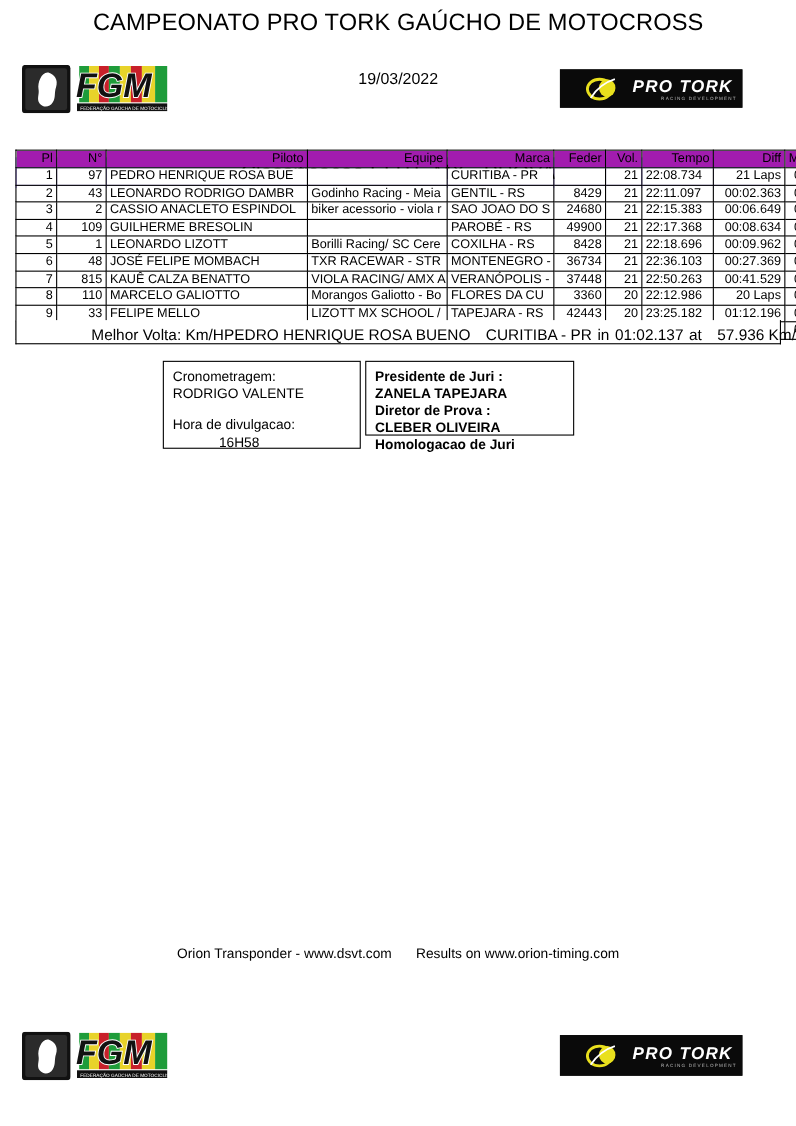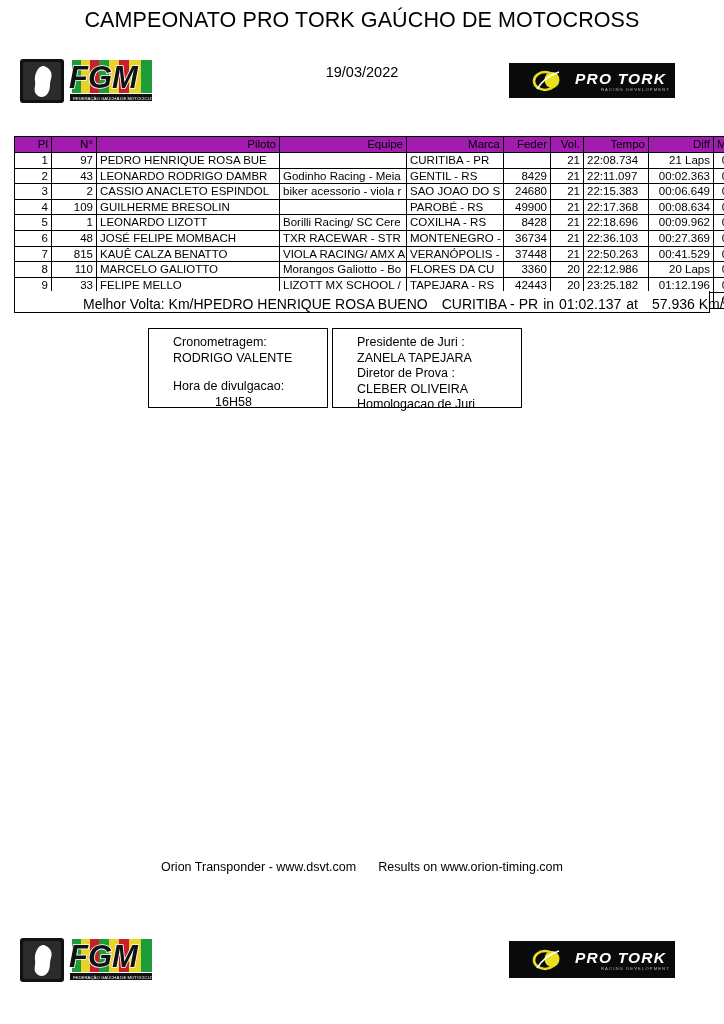--- a/index.html
+++ b/index.html
@@ -160,24 +160,24 @@
   .bestlap-note .gap-xs { display: inline-block; width: 5px; }
 
   
   .sig-box {
     position: absolute;
     border: 1px solid #000000;
     background: #ffffff;
     box-sizing: border-box;
     font-size: 12.5px;
     line-height: 15.5px;
-    padding: 6px 8px 0 24px;
+    padding: 6px 8px 0 8px;
   }
   .sig-left  { left: 148px; top: 328px; width: 180px; height: 80px; }
-  .sig-right { left: 332px; top: 328px; width: 190px; height: 80px; }
+  .sig-right { left: 332px; top: 328px; width: 190px; height: 68px; font-weight: bold; }
   .sig-box .spacer { height: 13px; }
   .sig-box .indent { padding-left: 42px; }
 
   
   .footer-credit {
     position: absolute;
     left: 0;
     top: 860px;
     width: 724px;
     text-align: center;

